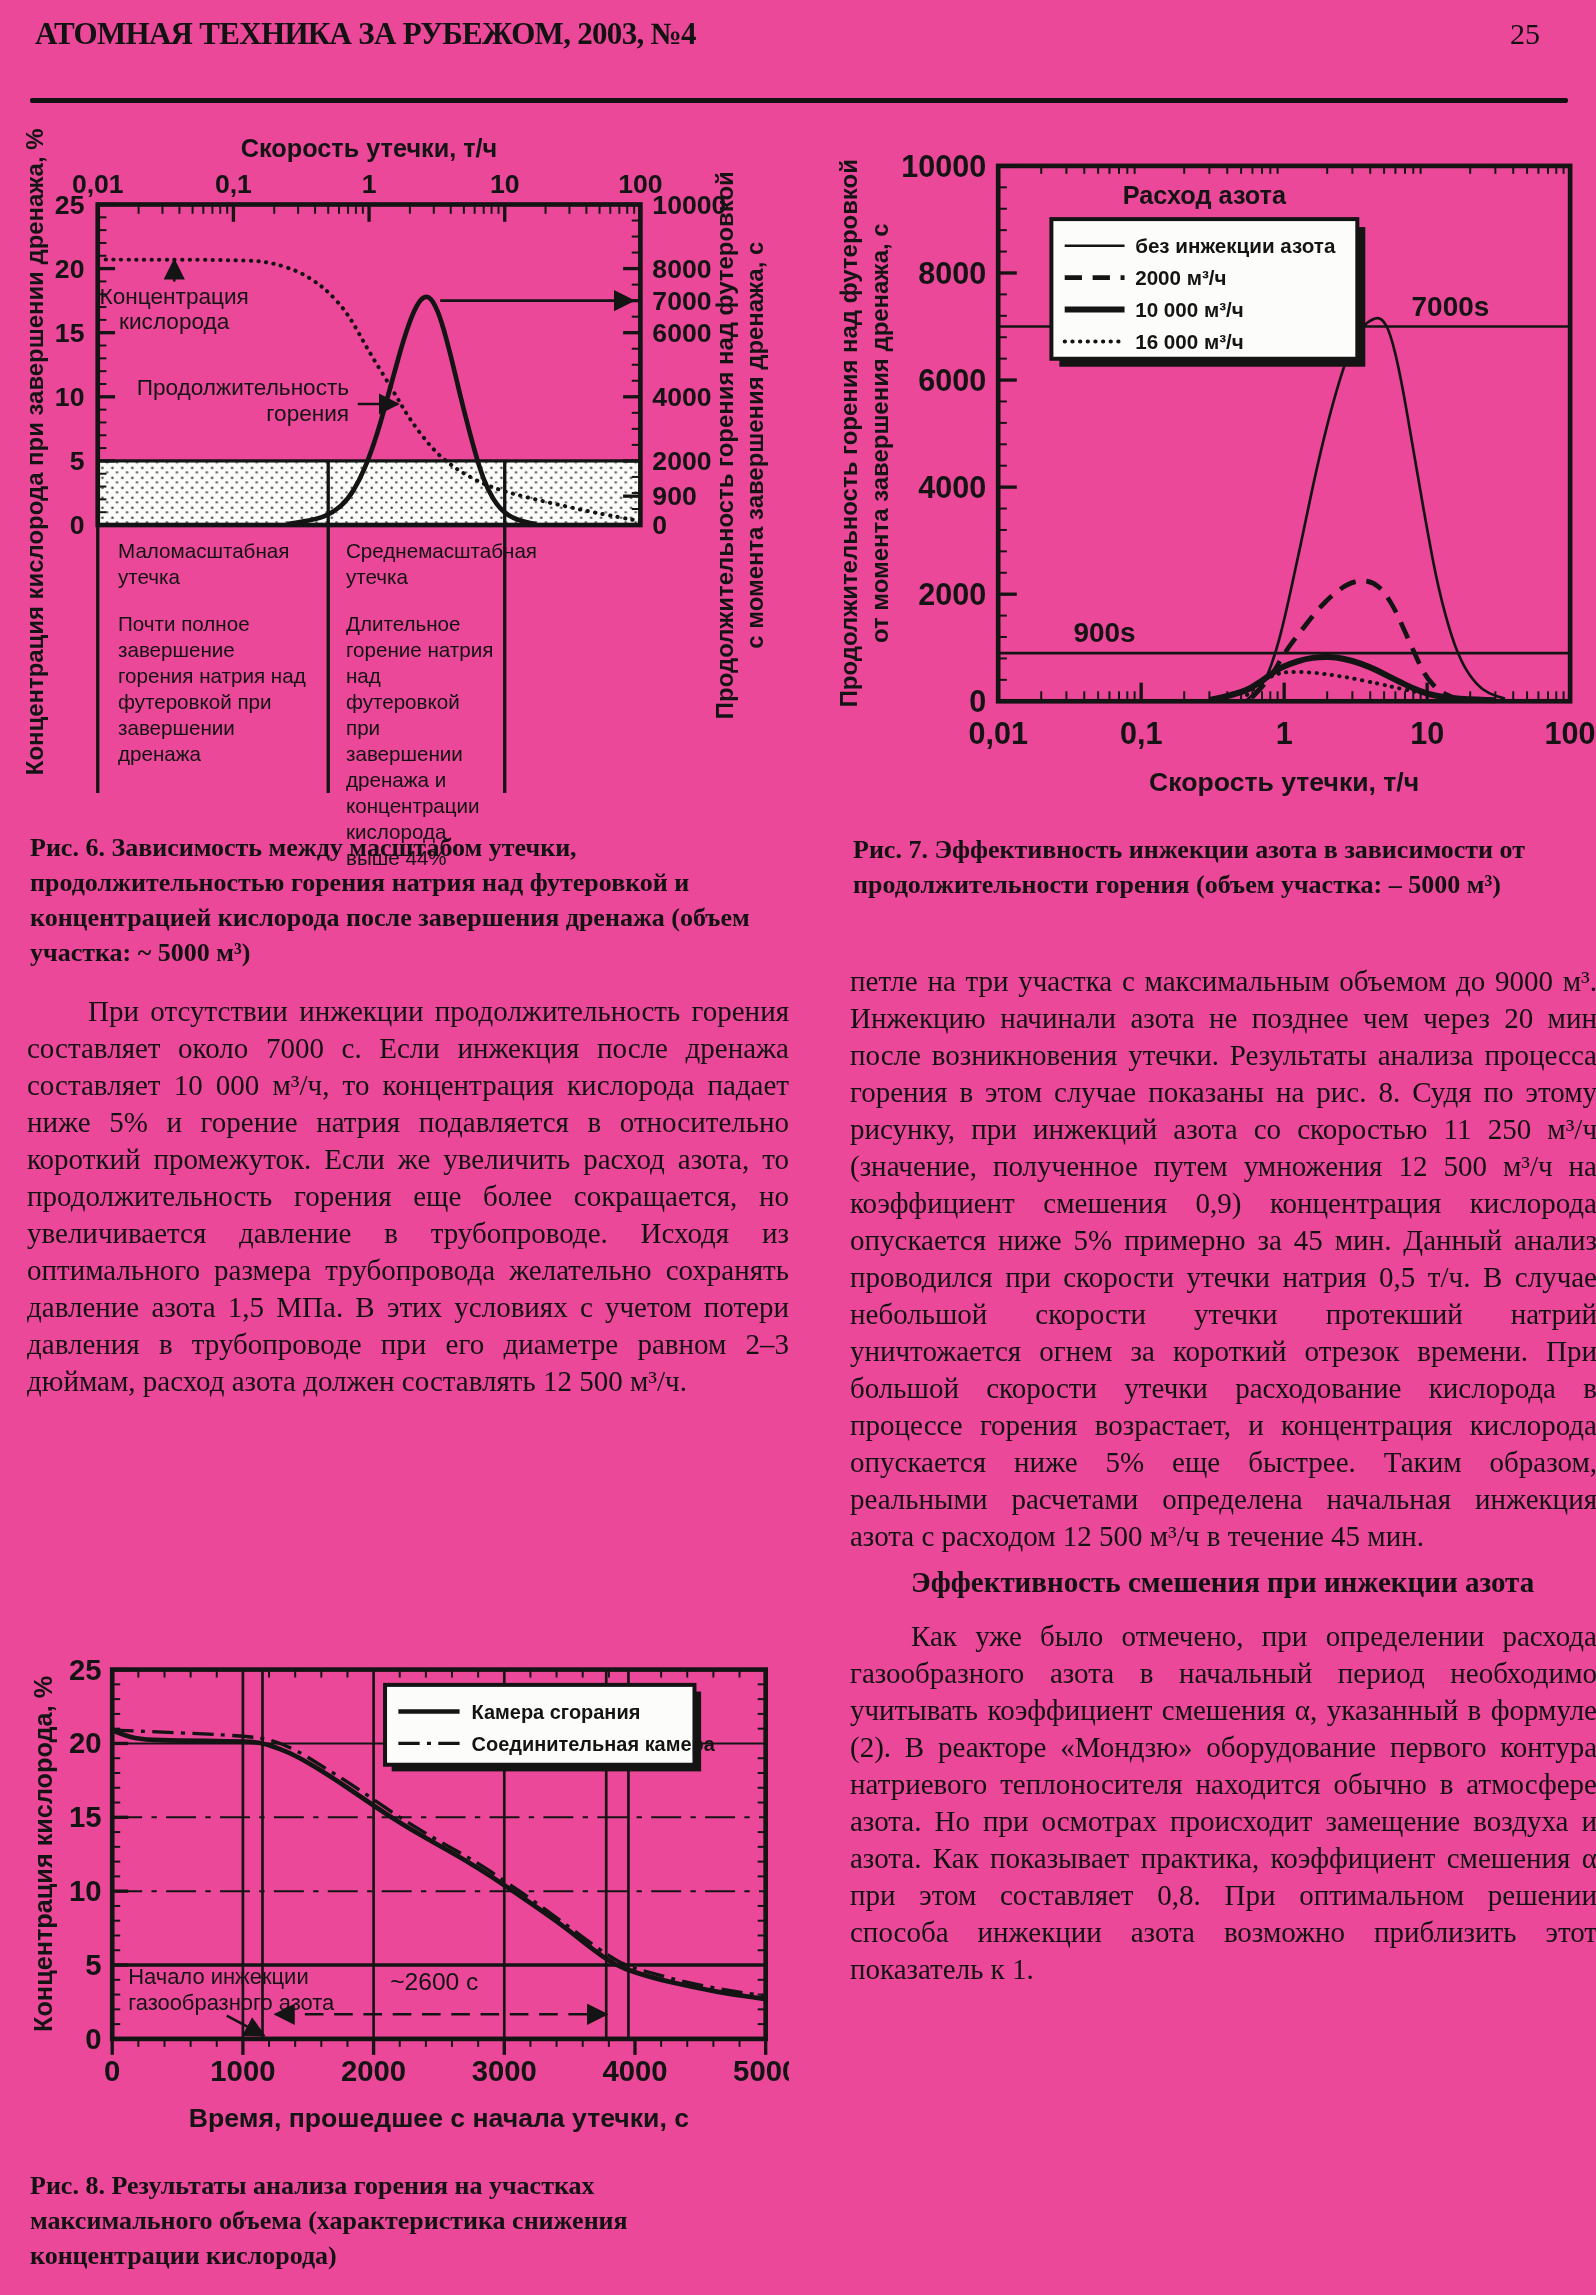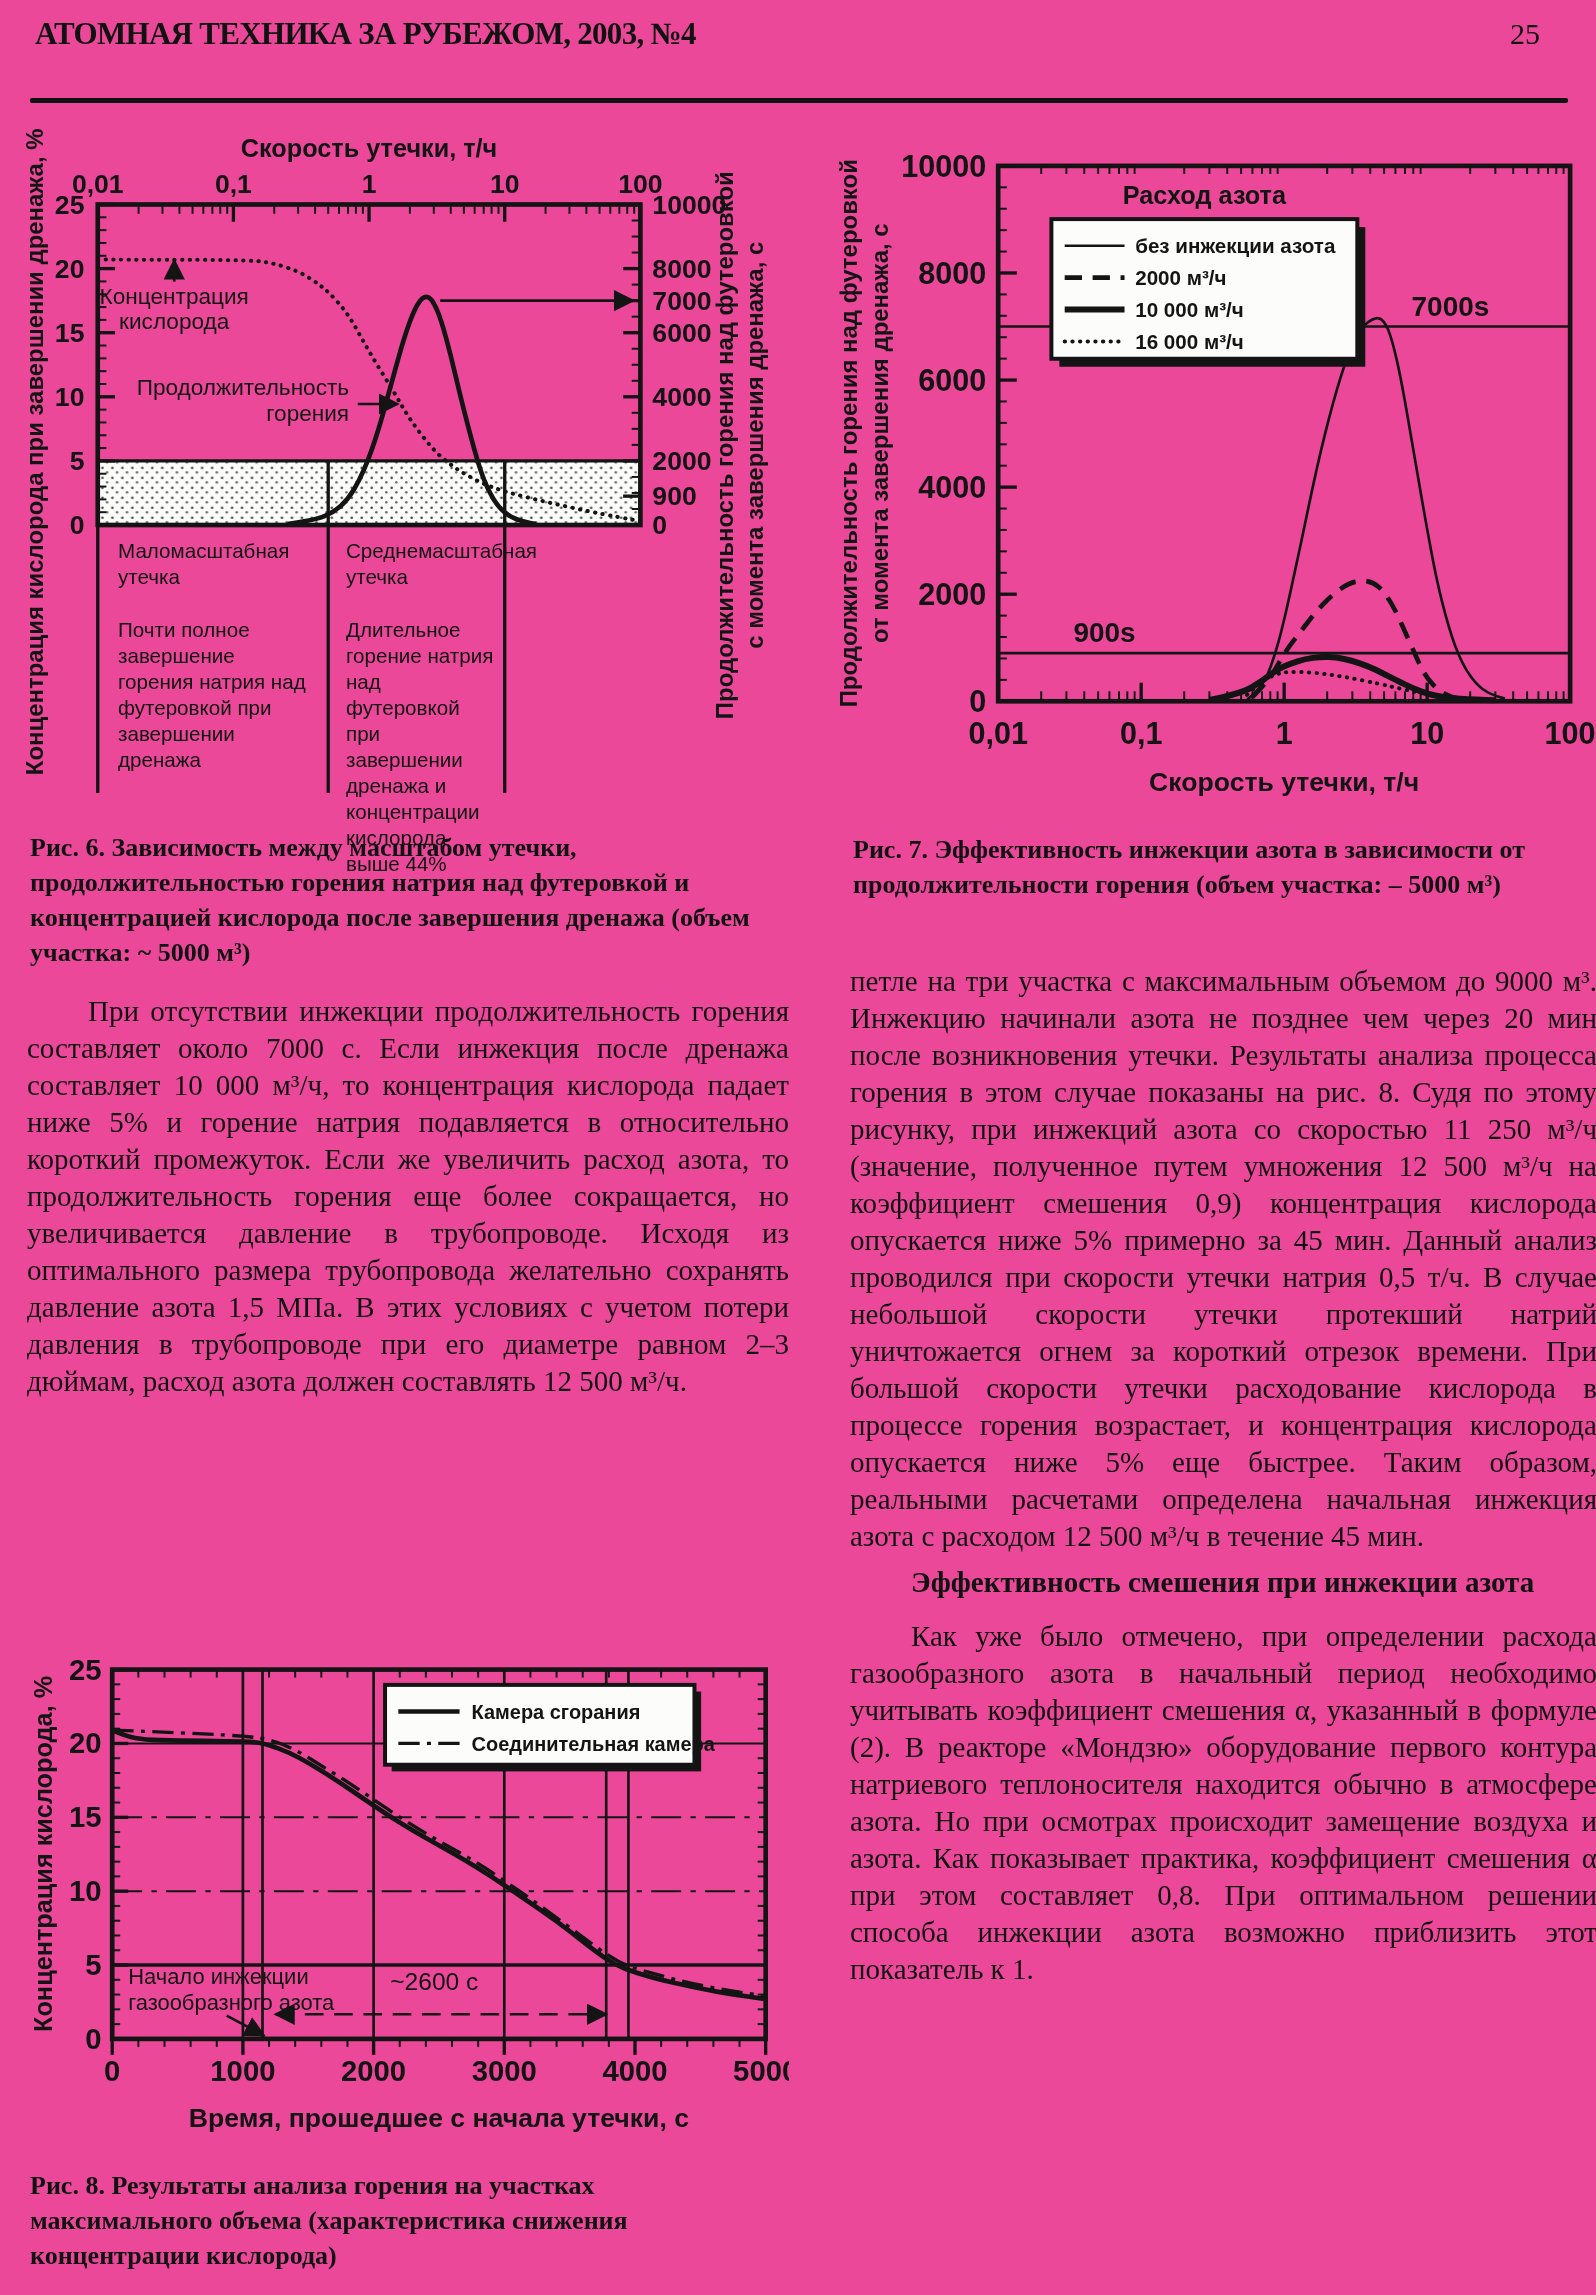--- a/index.html
+++ b/index.html
@@ -10,21 +10,21 @@
 .pnum{position:absolute;right:57px;top:17.3px;font-size:30px}
 .rule{position:absolute;left:30px;top:98px;width:1538px;height:5.3px;background:#111;border-radius:2px}
 svg{position:absolute}
 svg text{font-family:"Liberation Sans",sans-serif;fill:#141414}
 .caption{position:absolute;font-weight:700;font-size:26px;line-height:35px}
 .bodytext{position:absolute;font-size:29px;line-height:37px;text-align:justify}
 .bodytext p{text-indent:61px}
 .bodytext p.noindent{text-indent:0}
 .bodytext h3{font-size:29px;font-weight:700;line-height:40px;margin:7px 0 16px 0;padding-left:61px}
 .f6cell{position:absolute;font-family:"Liberation Sans",sans-serif;font-size:20.6px;line-height:26px}
-.f6cell .hd{margin-bottom:27px}
+.f6cell .hd{margin-bottom:21px}
 </style>
 </head>
 <body>
 
 <div class="page">
   <div class="jtitle">АТОМНАЯ ТЕХНИКА ЗА РУБЕЖОМ, 2003, №4</div>
   <div class="pnum">25</div>
   <div class="rule"></div>
 
   <svg id="fig6-svg" width="788" height="675" style="left:0;top:126px" viewBox="0 0 1185 1015">

